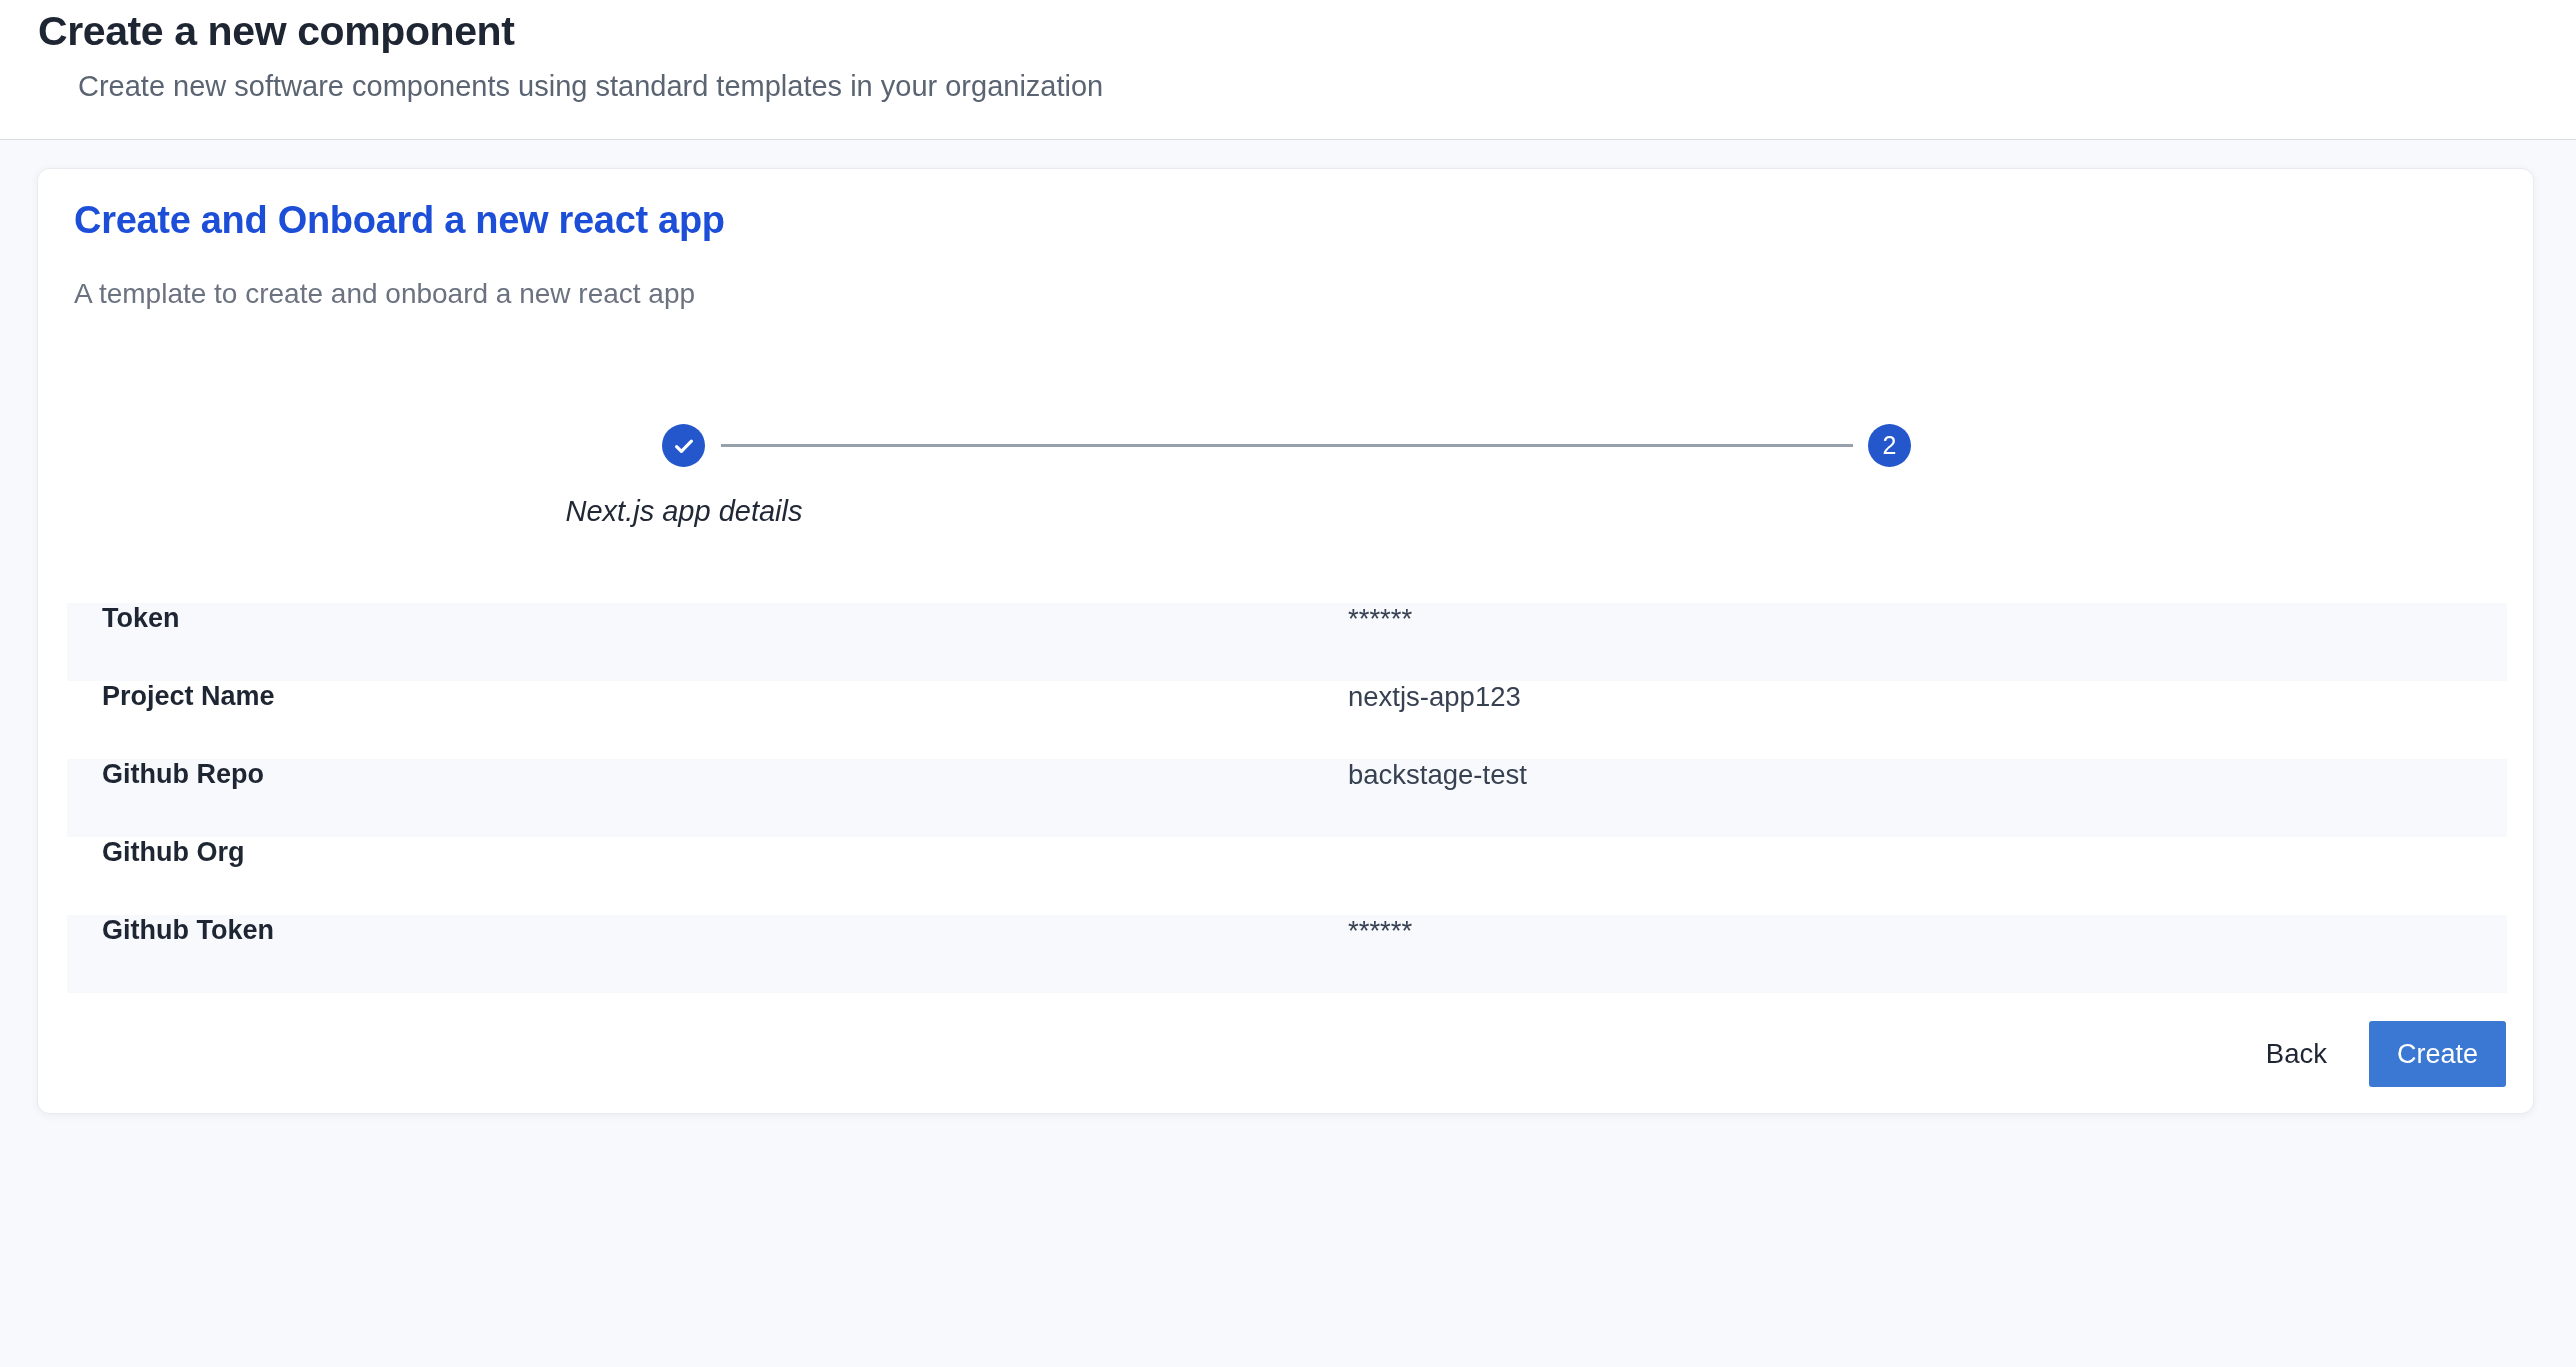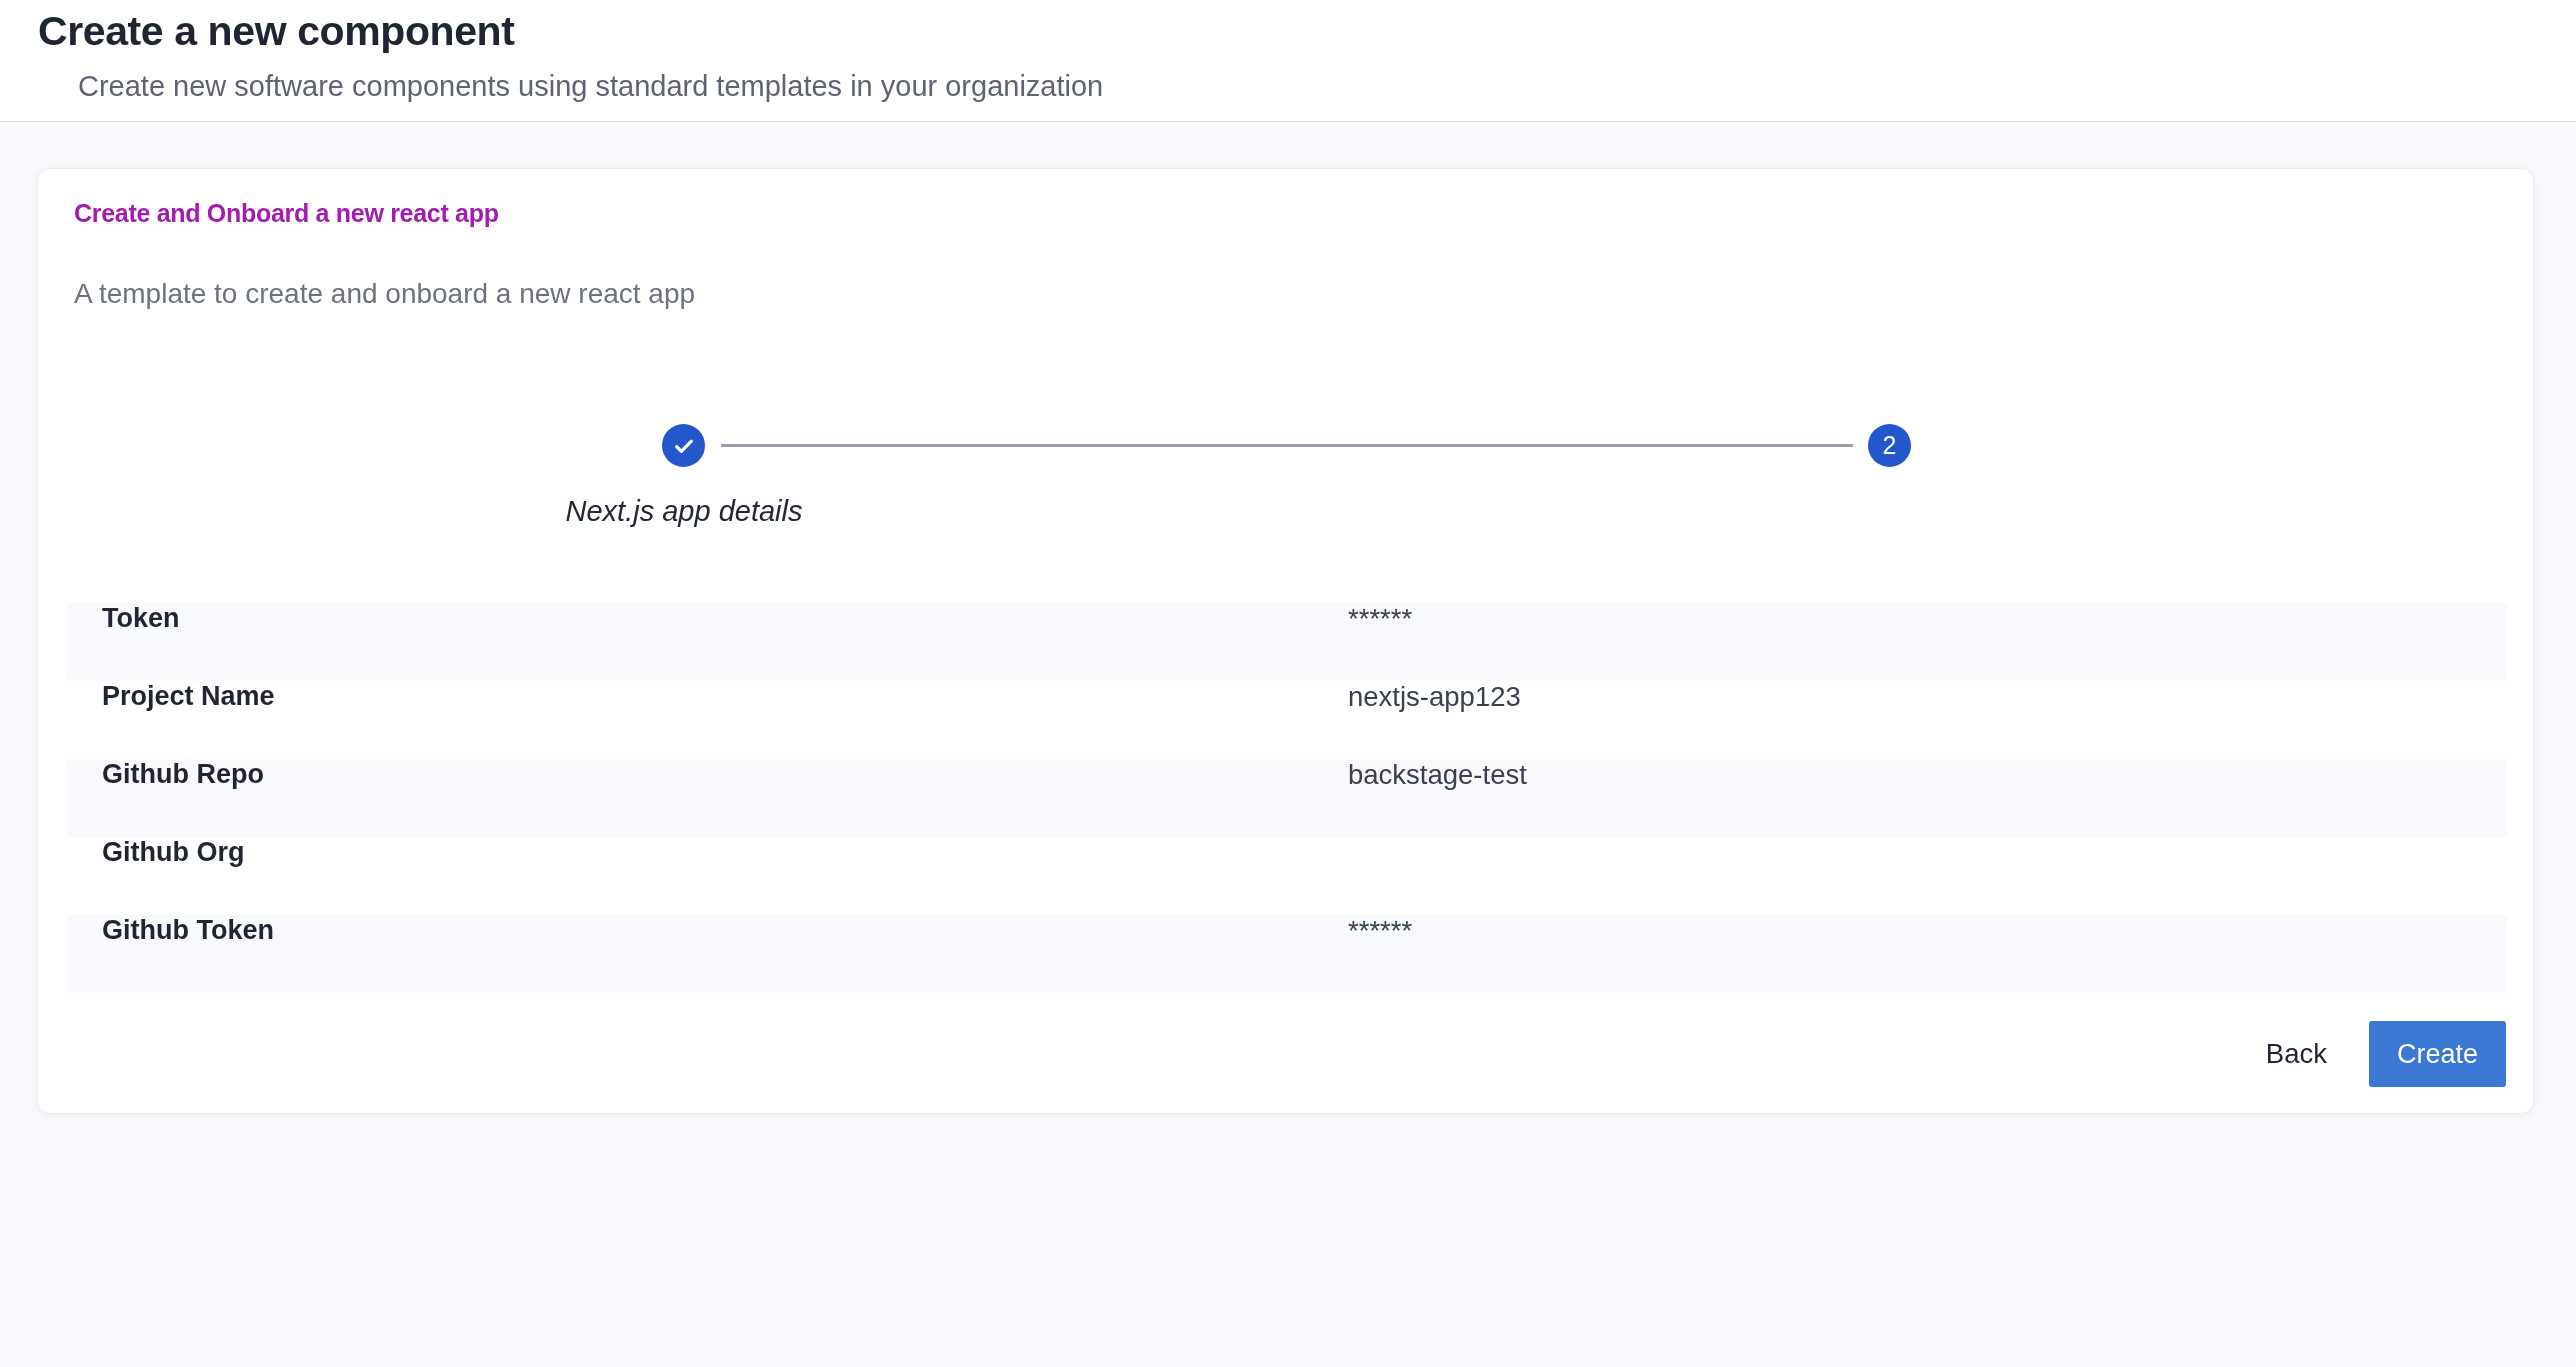--- a/index.html
+++ b/index.html
@@ -6,21 +6,21 @@
   html, body {
     width: 2576px; height: 1368px;
     font-family: "Liberation Sans", sans-serif;
     background: #f8f9fc;
     overflow: hidden;
   }
 
   
   .page-header {
     position: relative;
-    width: 2576px; height: 122px;
+    width: 2576px; height: 140px;
     background: #ffffff;
     border-bottom: 1.8px solid #d9dbe1;
   }
   .page-title {
     position: absolute; left: 38px; top: 8px;
     font-size: 41px; font-weight: 700; line-height: 1.15;
     color: #1e2533; letter-spacing: -0.4px;
   }
   .page-subtitle {
     position: absolute; left: 38px; top: 69px;
@@ -34,22 +34,22 @@
     position: absolute;
     left: 37px; top: 168px;
     width: 2497px; height: 946px;
     background: #ffffff;
     border: 0.9px solid #e9ebf0;
     border-radius: 12.4px;
     box-shadow: 0 1.8px 9px rgba(15, 23, 42, 0.05);
   }
   .card-title {
     position: absolute; left: 36px; top: 29px;
-    font-size: 25px; font-weight: 700; line-height: 1.2;
-    color: #a21caf; letter-spacing: -0.3px;
+    font-size: 38px; font-weight: 700; line-height: 1.2;
+    color: #1d4ed8; letter-spacing: -0.3px;
   }
   .card-subtitle {
     position: absolute; left: 36px; top: 108px;
     font-size: 28px; font-weight: 400; line-height: 1.2;
     color: #6b7280;
   }
 
   
   .step-circle {
     position: absolute; top: 255px;

